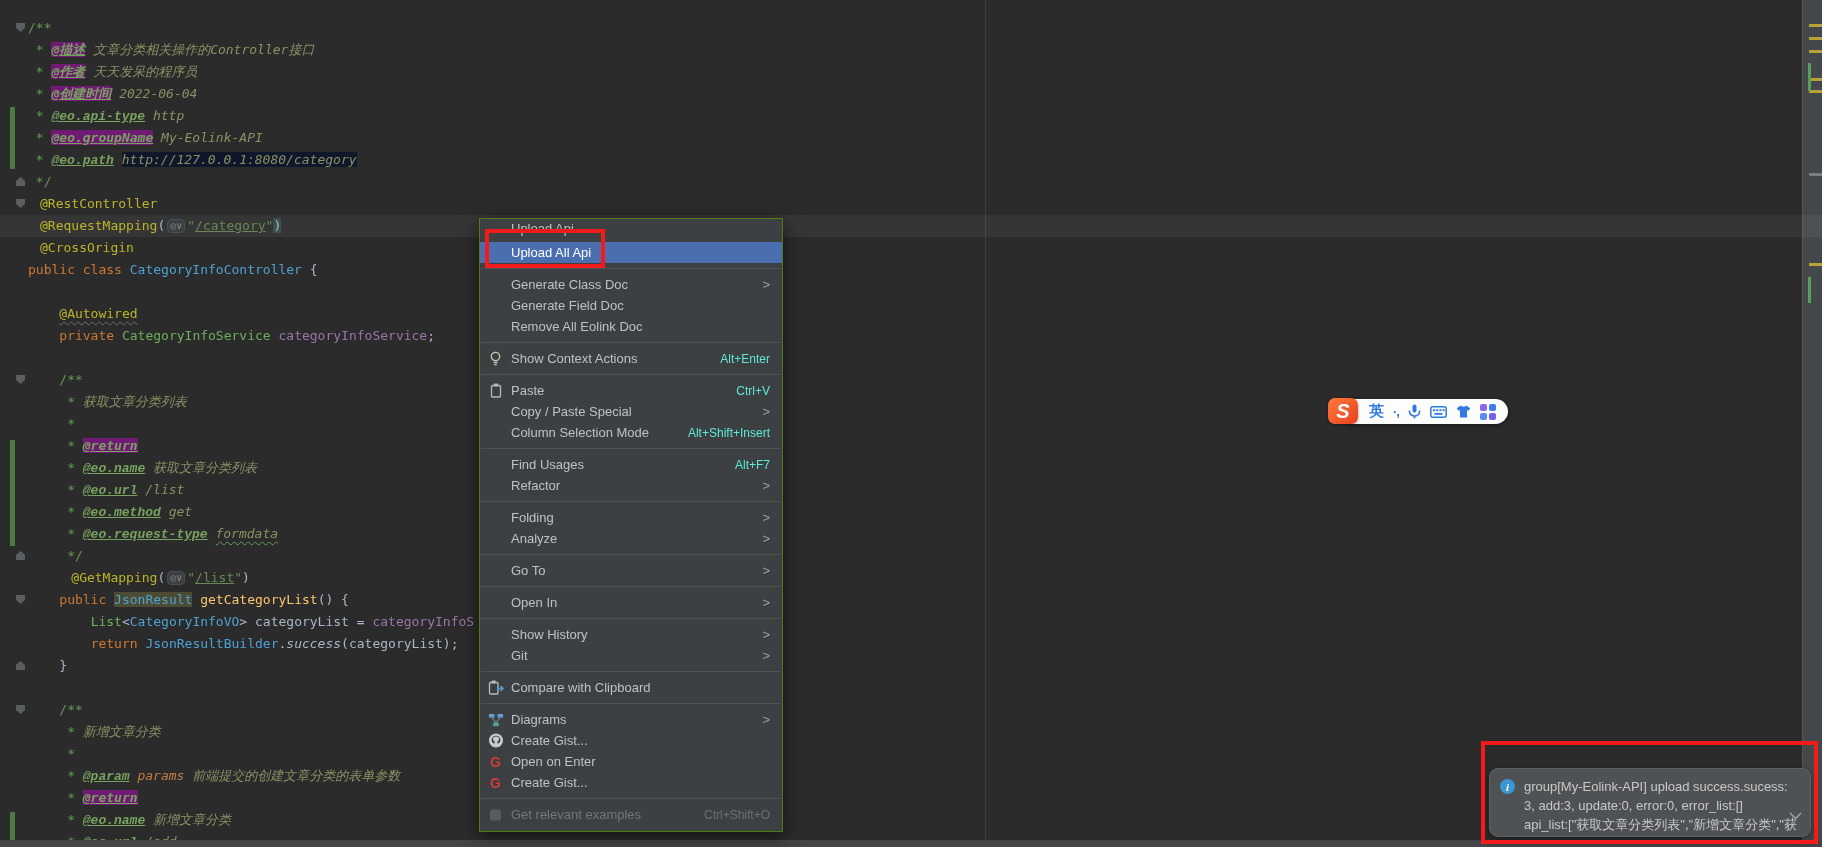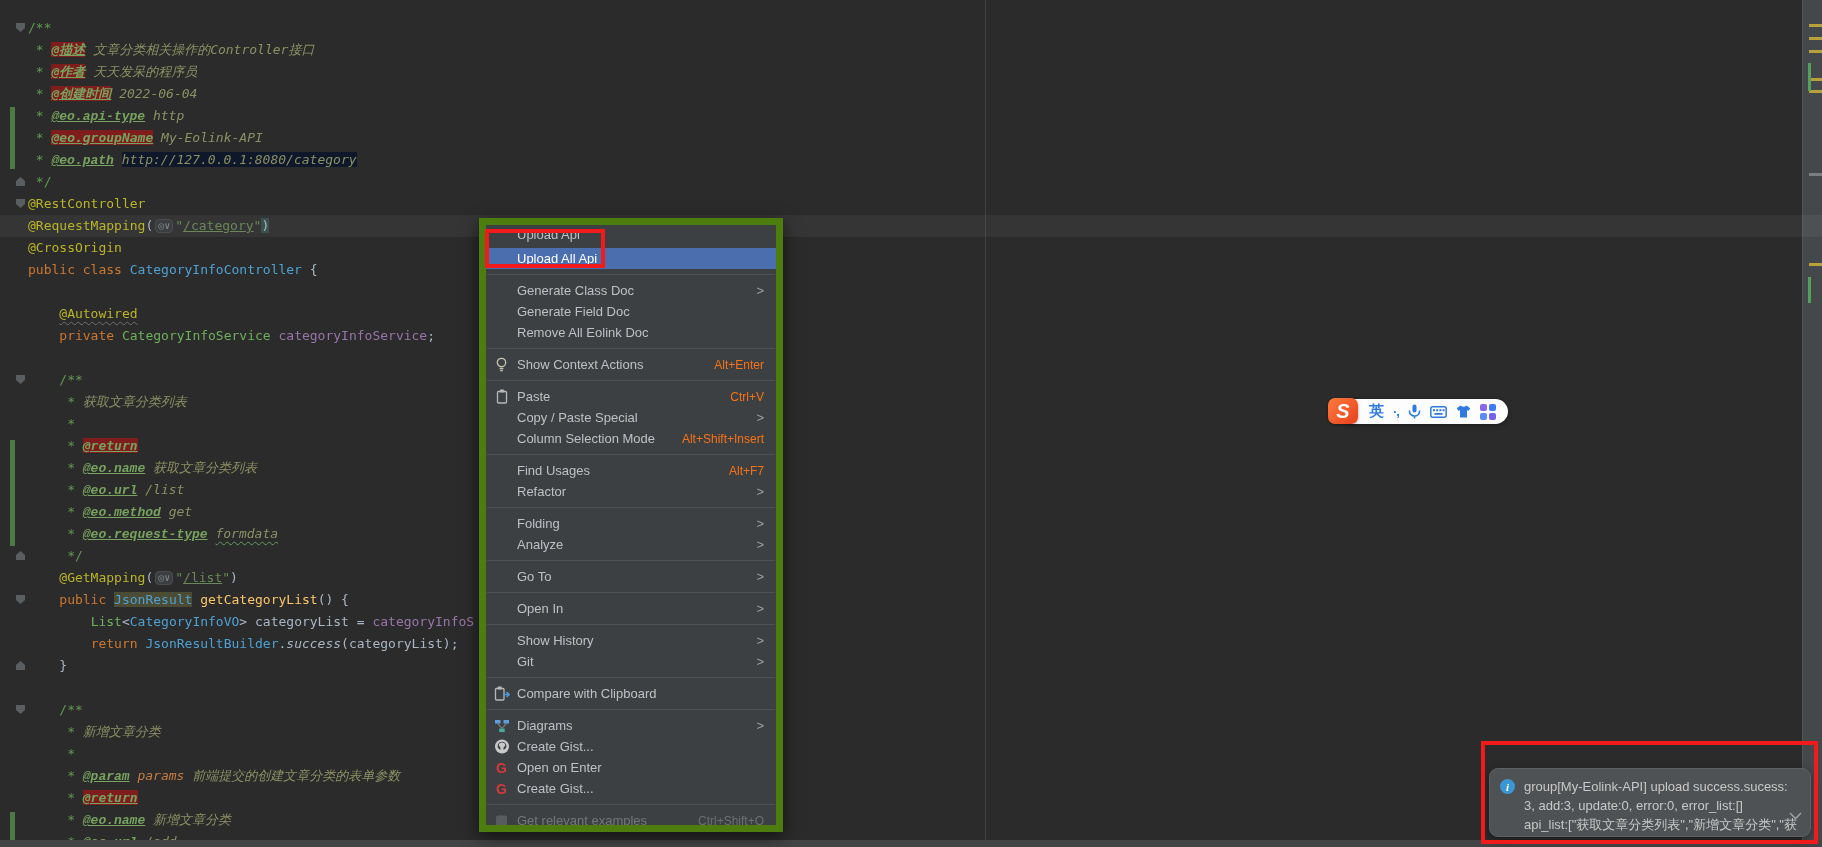--- a/index.html
+++ b/index.html
@@ -6,25 +6,25 @@
   .canvas{position:relative;width:1822px;height:847px;background:#2B2B2B;overflow:hidden;
           font-family:"Liberation Sans",sans-serif;}
   
   .margin-guide{position:absolute;top:0;left:985px;width:1px;height:847px;background:#3D3F41;}
   .caret-band{position:absolute;left:0;top:215px;width:1822px;height:22px;background:rgba(255,255,255,0.05);}
   .code-layer{position:absolute;left:0;top:0;width:1822px;height:847px;
               font-family:"DejaVu Sans Mono",monospace;font-size:13px;line-height:22px;white-space:pre;}
   .code-line{position:absolute;left:28px;height:22px;}
   .tk-doc{color:#629755;}
   .tk-doctag{color:#77A25F;font-weight:bold;font-style:italic;text-decoration:underline;font-family:Liberation Mono, monospace;}
-  .tk-doctag-hl{color:#77A25F;font-weight:bold;font-style:italic;text-decoration:underline;background:#7f1d1d;}
+  .tk-doctag-hl{color:#77A25F;font-weight:bold;font-style:italic;text-decoration:underline;background:#701a75;}
   .tk-docval{color:#8C9164;font-style:italic;}
   .tk-docval-hl{color:#8C9164;font-style:italic;background:#0f172a;}
   .tk-docval-wavy{color:#8C9164;font-style:italic;text-decoration:underline wavy #5E9E60 1px;text-underline-offset:3px;}
-  .tk-ann{color:#BBB529;}
+  .tk-ann{color:#BBB529;margin-left:12px;}
   .tk-ann-wavy{color:#BBB529;text-decoration:underline wavy #707070 1px;text-underline-offset:3px;}
   .tk-kw{color:#CC7832;}
   .tk-cls{color:#4EA1D3;}
   .tk-cls-hl{color:#4EA1D3;background:#4C4B33;}
   .tk-type{color:#6FB05C;}
   .tk-field{color:#9876AA;}
   .tk-method{color:#FFC66D;}
   .tk-str{color:#6A8759;}
   .tk-str-u{color:#6A8759;text-decoration:underline;}
   .tk-plain{color:#A9B7C6;}
@@ -37,28 +37,28 @@
   .vcs-bar{position:absolute;left:10px;width:5px;background:#4D7A44;}
   .fold-mark{position:absolute;left:16px;width:9px;height:9px;background:#5A5E60;}
   .fold-open{clip-path:polygon(0 0,100% 0,100% 55%,50% 100%,0 55%);}
   .fold-close{clip-path:polygon(50% 0,100% 45%,100% 100%,0 100%,0 45%);}
   
   .stripe{position:absolute;top:0;right:0;width:19px;height:840px;background:#45484A;border-left:1px solid #555;}
   .stripe-mark{position:absolute;}
   .bottom-strip{position:absolute;left:0;top:840px;width:1822px;height:7px;background:#424445;}
   
   .menu{position:absolute;left:479px;top:218px;width:304px;height:614px;background:#3D4042;
-        border:7px solid #4d7c0f;box-shadow:0 5px 16px rgba(0,0,0,.55);overflow:hidden;box-sizing:border-box;}
+        border:1px solid #4d7c0f;box-shadow:0 5px 16px rgba(0,0,0,.55);overflow:hidden;box-sizing:border-box;}
   .menu-row{position:relative;height:21px;display:flex;align-items:center;padding:0 12px 0 31px;
             color:#BDC1C5;font-size:13px;cursor:default;}
   .menu-row.first{height:27px;margin-top:-4px;}
   .menu-row.selected{background:#4B6EAF;color:#FFFFFF;}
   .menu-row.disabled{color:#73777A;}
   .menu-label{flex:0 0 auto;}
-  .menu-right{margin-left:auto;font-size:12px;color:#f97316;}
+  .menu-right{margin-left:auto;font-size:12px;color:#5eead4;}
   .menu-row.disabled .menu-right{color:#6B6F72;}
   .menu-arrow{margin-left:auto;color:#9DA0A3;font-size:13px;}
   .menu-sep{height:1px;background:#515151;margin:5px 1px;}
   .menu-icon{position:absolute;left:7px;top:50%;transform:translateY(-50%);width:17px;height:17px;
              display:flex;align-items:center;justify-content:center;}
   .gitee-g{color:#D43A3A;font-weight:900;font-size:14px;font-family:"Liberation Sans",sans-serif;}
   .chk{width:11px;height:11px;border-radius:2px;background:#595C5E;}
   
   .red-rect{position:absolute;border:4px solid #F21B1B;box-sizing:border-box;}
   

